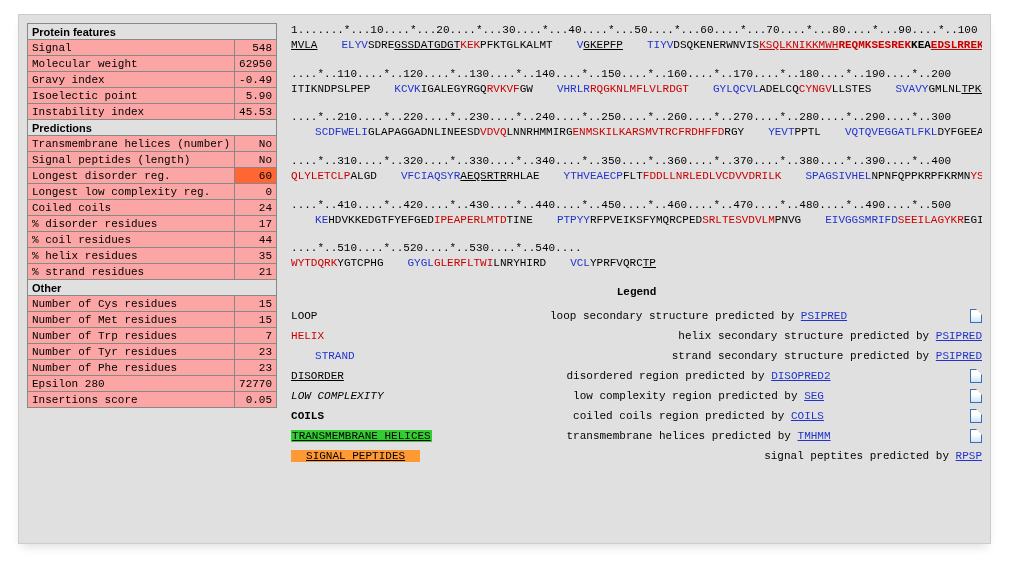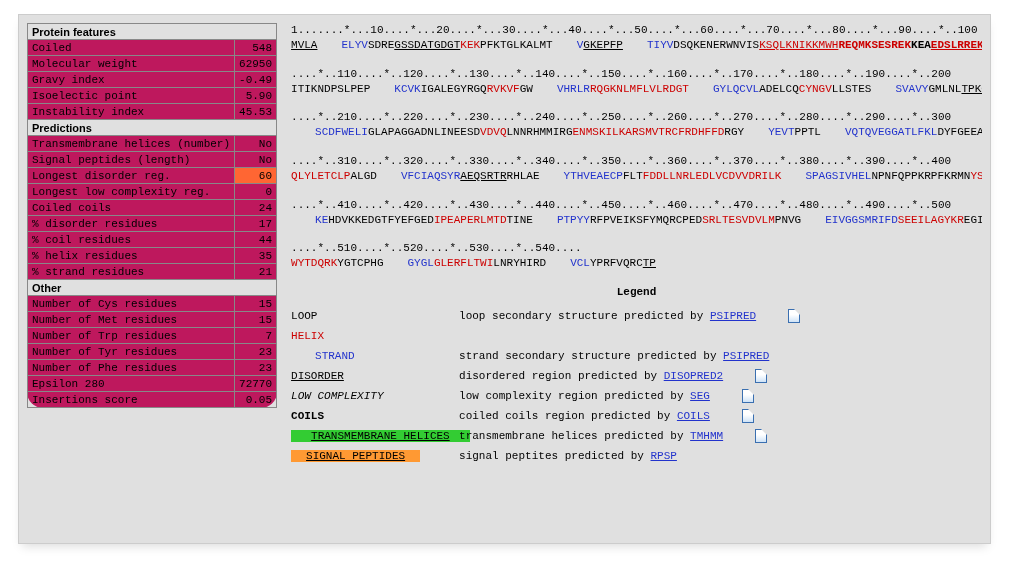--- a/index.html
+++ b/index.html
@@ -18,25 +18,24 @@
     padding: 8px;
     display: flex;
     box-shadow: 0 6px 10px -4px rgba(0,0,0,0.15);
     position: relative;
     height: 530px;
   }
   .features-table {
     border-collapse: collapse;
     font-family: "Courier New", monospace;
     font-size: 11px;
-    background: #be185d;
+    background: #fca5a5;
     width: 240px;
     flex-shrink: 0;
     align-self: flex-start;
-    border-radius: 16px;
   }
   .features-table td {
     border: 1px solid #888;
     padding: 1px 4px;
     height: 16px;
     vertical-align: middle;
     overflow: hidden;
     white-space: nowrap;
   }
   .features-table .header td {
@@ -64,32 +63,33 @@
   .red { color: #cc0000; }
   .blue { color: #2233cc; padding-left: 24px; }
   .und { text-decoration: underline; }
   .bold { font-weight: bold; }
   .legend { margin-top: 8px; }
   .legend-title { font-weight: bold; margin-bottom: 6px; text-align: center; }
   .legend-row {
     display: flex;
     align-items: center;
     height: 20px;
-    gap: 8px;
+    gap: 16px;
+    justify-content: space-between;
   }
   .legend-key {
     width: 160px;
     white-space: nowrap;
   }
   .legend-desc {
     color: #000;
     white-space: nowrap;
   }
   .legend-desc a { color: #2233cc; text-decoration: underline; }
-  .green-bg { background: #33cc33; color:#000; padding:0 20px; text-decoration: underline;}
+  .green-bg { background: #33cc33; color:#000; padding:0 1px; text-decoration: underline;}
   .orange-bg { background: #ff9933; color:#000; padding:0 15px; text-decoration: underline;}
   .italic { font-style: italic; }
   .doc-icon {
     display:inline-block;
     width:12px; height:14px;
     border:1px solid #3a6fb0;
     background: linear-gradient(#fff 40%, #cfe3f7);
     margin-left: 24px;
     vertical-align: middle;
     position: relative;
@@ -107,21 +107,21 @@
 <div class="panel">
 
   <table class="features-table">
     <tbody>
         <tr class="header">
           <td colspan="2">Protein features</td>
         </tr>
     </tbody>
       <tbody id="tb-protein">
         <tr>
-          <td>Coiled</td>
+          <td>Signal</td>
           <td class="val">548</td>
         </tr>
         <tr>
           <td>Molecular weight</td>
           <td class="val">62950</td>
         </tr>
         <tr>
           <td>Gravy index</td>
           <td class="val">-0.49</td>
         </tr>
@@ -237,20 +237,21 @@
     <div class="legend">
       <div class="legend-title">Legend</div>
       <div id="legend-rows">
           <div class="legend-row">
             <span class="legend-key"><span class="blk">LOOP</span></span>
             <span class="legend-desc"><span>loop secondary structure predicted by </span><a href="#">PSIPRED</a></span>
             <span class="doc-icon"></span>
           </div>
           <div class="legend-row">
             <span class="legend-key"><span class="red">HELIX</span></span>
+            <span class="legend-desc"><span>helix secondary structure predicted by </span><a href="#">PSIPRED</a></span>
           </div>
           <div class="legend-row">
             <span class="legend-key"><span class="blue">STRAND</span></span>
             <span class="legend-desc"><span>strand secondary structure predicted by </span><a href="#">PSIPRED</a></span>
           </div>
           <div class="legend-row">
             <span class="legend-key"><span class="und">DISORDER</span></span>
             <span class="legend-desc"><span>disordered region predicted by </span><a href="#">DISOPRED2</a></span>
             <span class="doc-icon"></span>
           </div>

